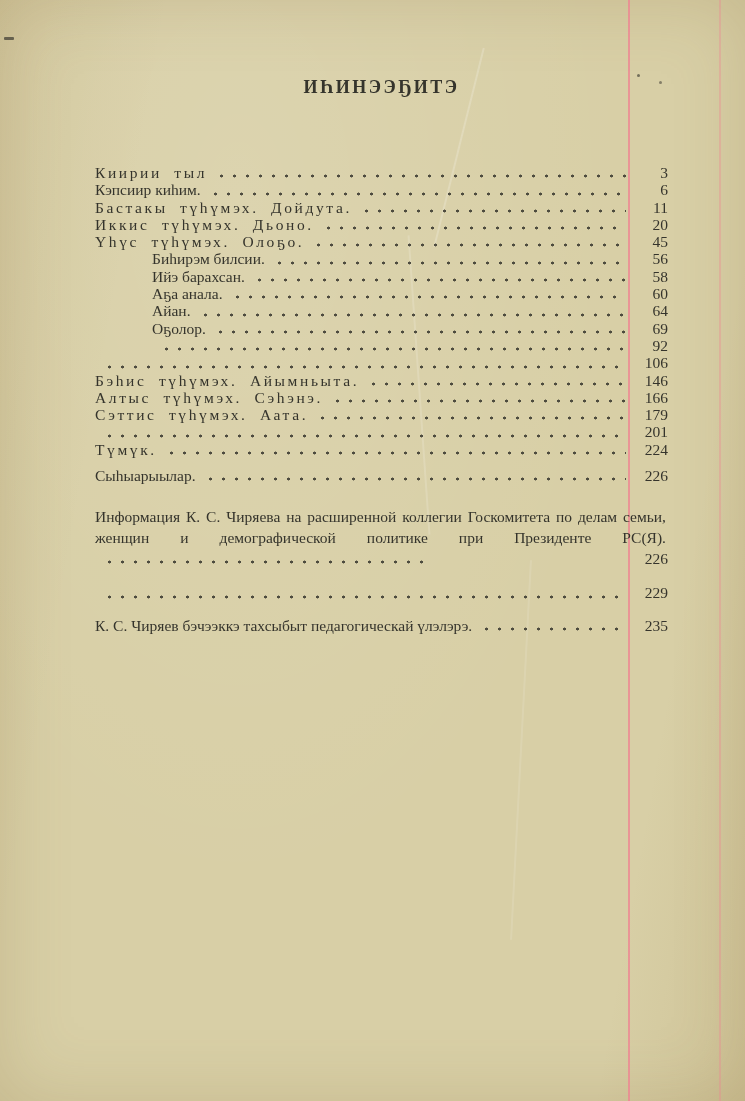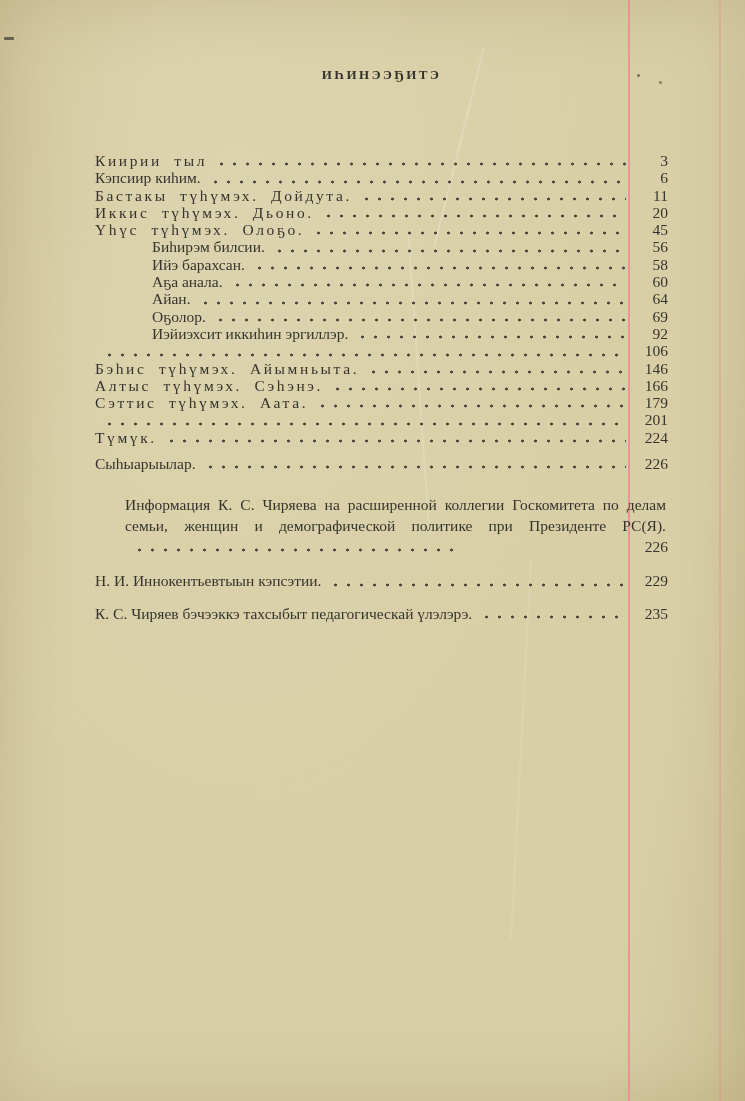--- a/index.html
+++ b/index.html
@@ -36,22 +36,22 @@
   .artifact.dot1 { left: 637px; top: 74px; width: 3px; height: 3px; border-radius: 50%; opacity: .6; }
   .artifact.dot2 { left: 659px; top: 81px; width: 3px; height: 3px; border-radius: 50%; opacity: .5; }
 
   .content {
     position: absolute;
     left: 95px;
     top: 64px;
     width: 573px;
   }
   .title {
-    margin: 0;
-    font-size: 13px;
+    margin: 12px;
+    font-size: 18px;
     line-height: 22px;
     font-weight: bold;
     text-align: center;
     letter-spacing: 2.5px;
   }
   .toc-list { margin-top: 66px; }
   .toc-row {
     display: flex;
     align-items: baseline;
     font-size: 15.5px;
@@ -79,21 +79,20 @@
     text-align: right;
     font-size: 15.5px;
   }
   .appendix { margin-top: 22px; }
   .toc-para {
     position: relative;
     font-size: 15.5px;
     line-height: 21px;
     text-align: justify;
     padding-right: 2px;
-    margin-left: 30px;
   }
   .leader-inline {
     display: inline-block;
     width: 330px;
     max-width: 60%;
     height: 4px;
     margin-left: 8px;
     background-image: radial-gradient(circle, rgba(53,52,44,0.85) 1.3px, rgba(0,0,0,0) 1.7px);
     background-size: 13px 4px;
     background-repeat: repeat-x;
@@ -167,21 +166,20 @@
     <span class="toc-label">Айан.</span>
     <span class="leader"></span>
     <span class="page-num">64</span>
   </div>
         <div class="toc-row style-indent">
     <span class="toc-label">Оҕолор.</span>
     <span class="leader"></span>
     <span class="page-num">69</span>
   </div>
         <div class="toc-row style-indent">
-    <span class="toc-label">Иэйиэхсит иккиһин эргиллэр.</span>
     <span class="leader"></span>
     <span class="page-num">92</span>
   </div>
         <div class="toc-row style-spaced">
     <span class="leader"></span>
     <span class="page-num">106</span>
   </div>
         <div class="toc-row style-spaced">
     <span class="toc-label">Бэһис түһүмэх. Айымньыта.</span>
     <span class="leader"></span>
@@ -211,21 +209,20 @@
     <span class="leader"></span>
     <span class="page-num">226</span>
   </div>
       </div>
     <div class="appendix">
         <div class="toc-para">
     <span class="para-text">Информация К. С. Чиряева на расширенной коллегии Госкомитета по делам семьи, женщин и демографической политике при Президенте РС(Я).</span><span class="leader-inline"></span>
     <span class="page-num para-num">226</span>
   </div>
         <div class="toc-row style-normal appendix-row">
-    <span class="toc-label">Н. И. Иннокентьевтыын кэпсэтии.</span>
     <span class="leader"></span>
     <span class="page-num">229</span>
   </div>
         <div class="toc-row style-normal appendix-row">
     <span class="toc-label">К. С. Чиряев бэчээккэ тахсыбыт педагогическай үлэлэрэ.</span>
     <span class="leader"></span>
     <span class="page-num">235</span>
   </div>
       </div>
   </div>

